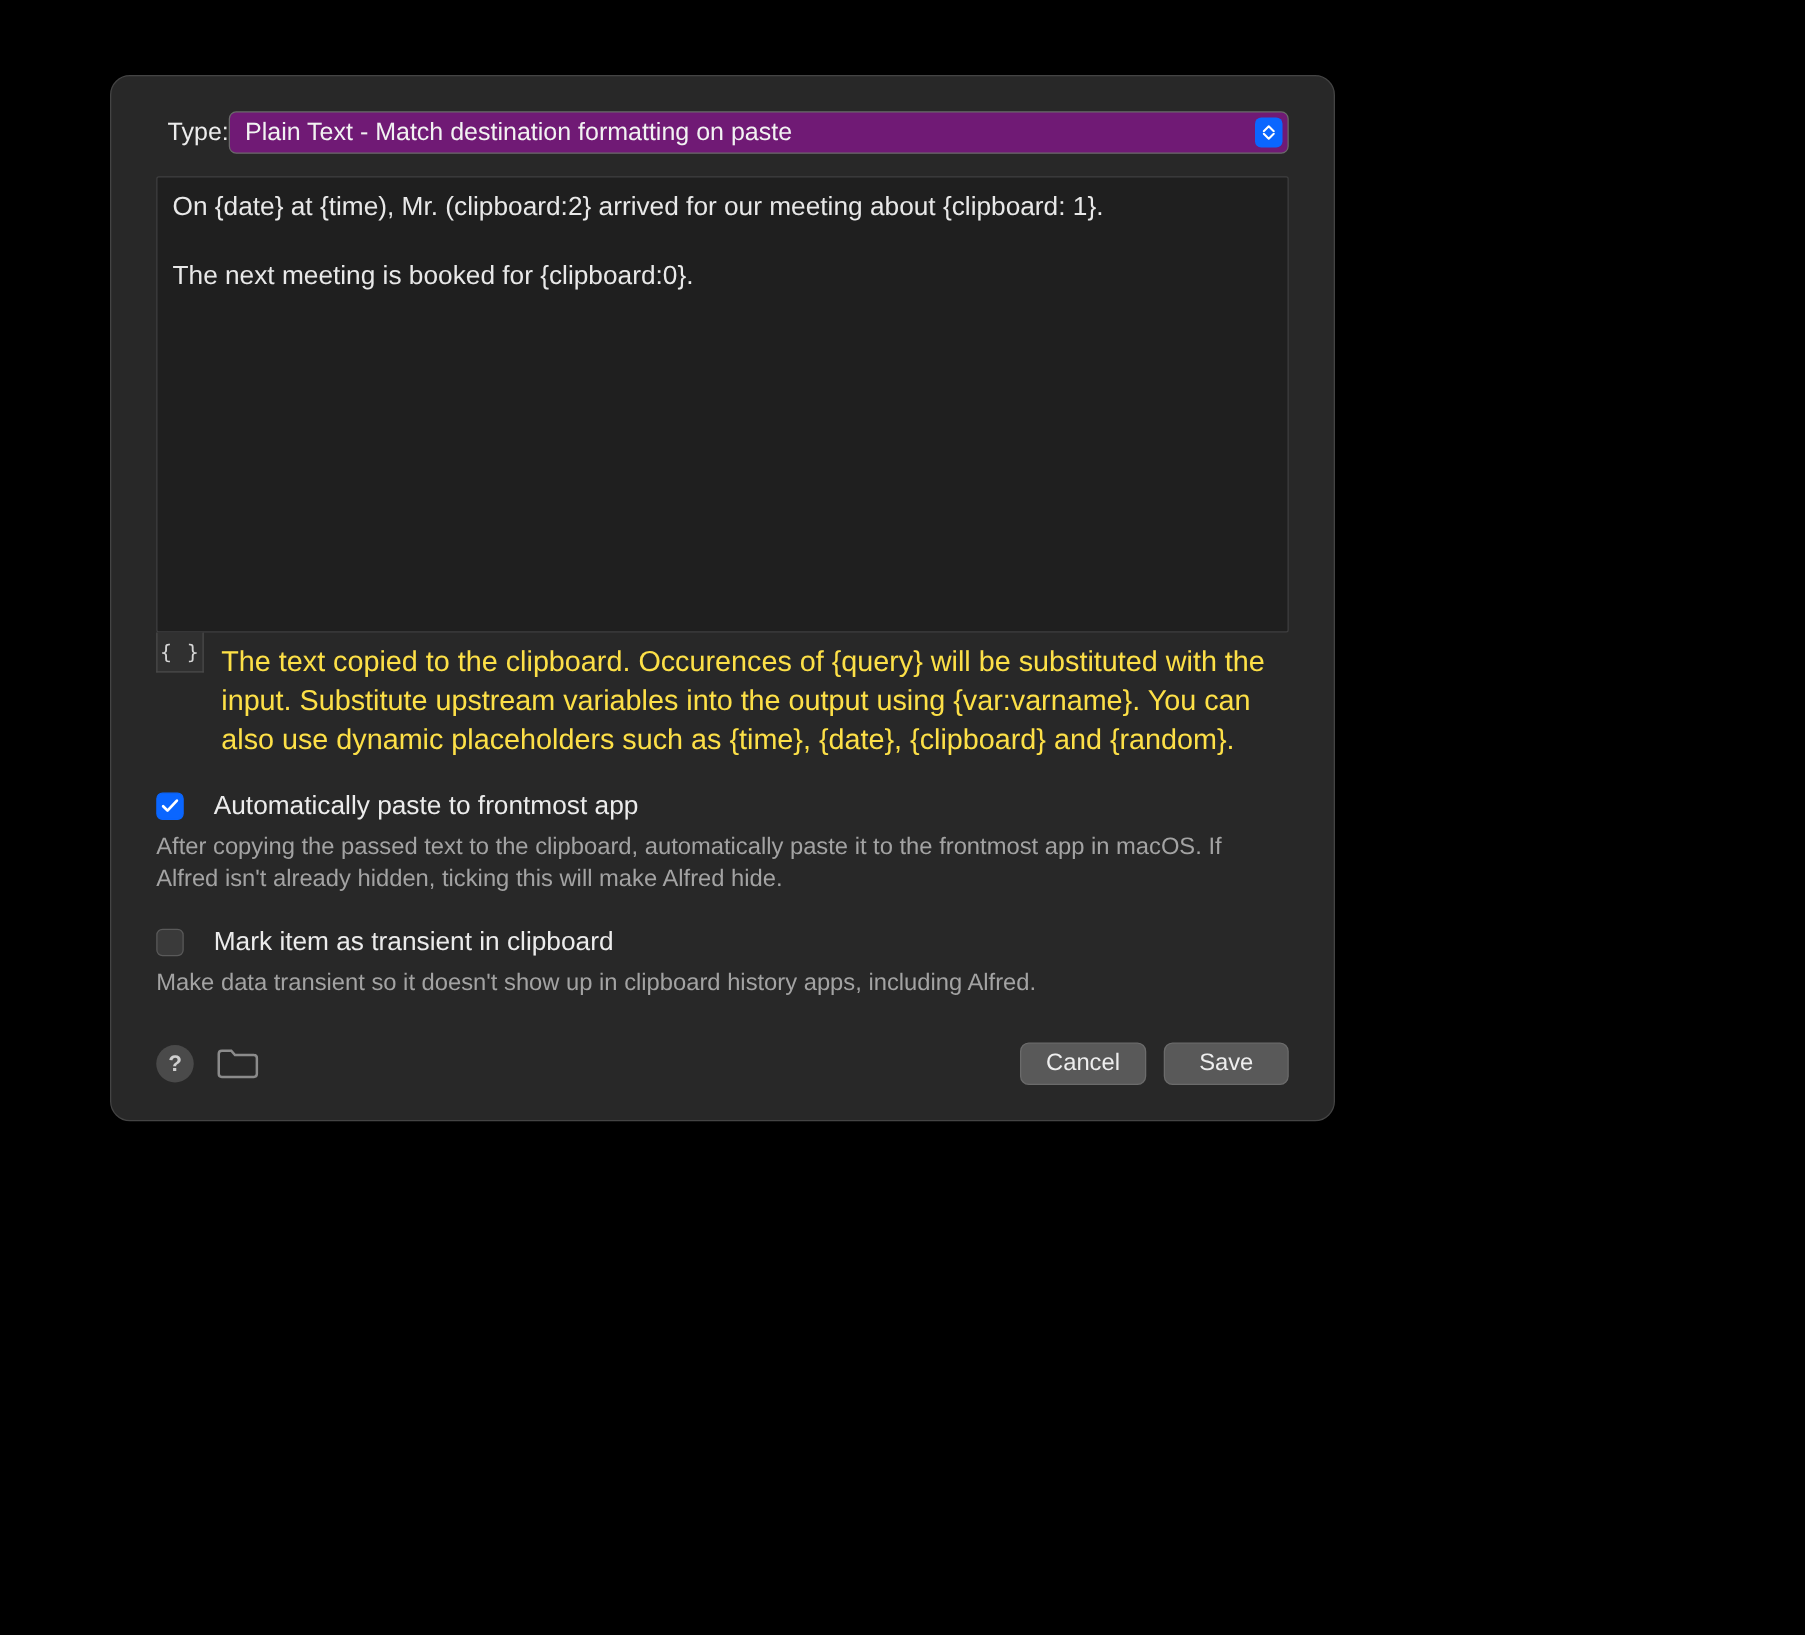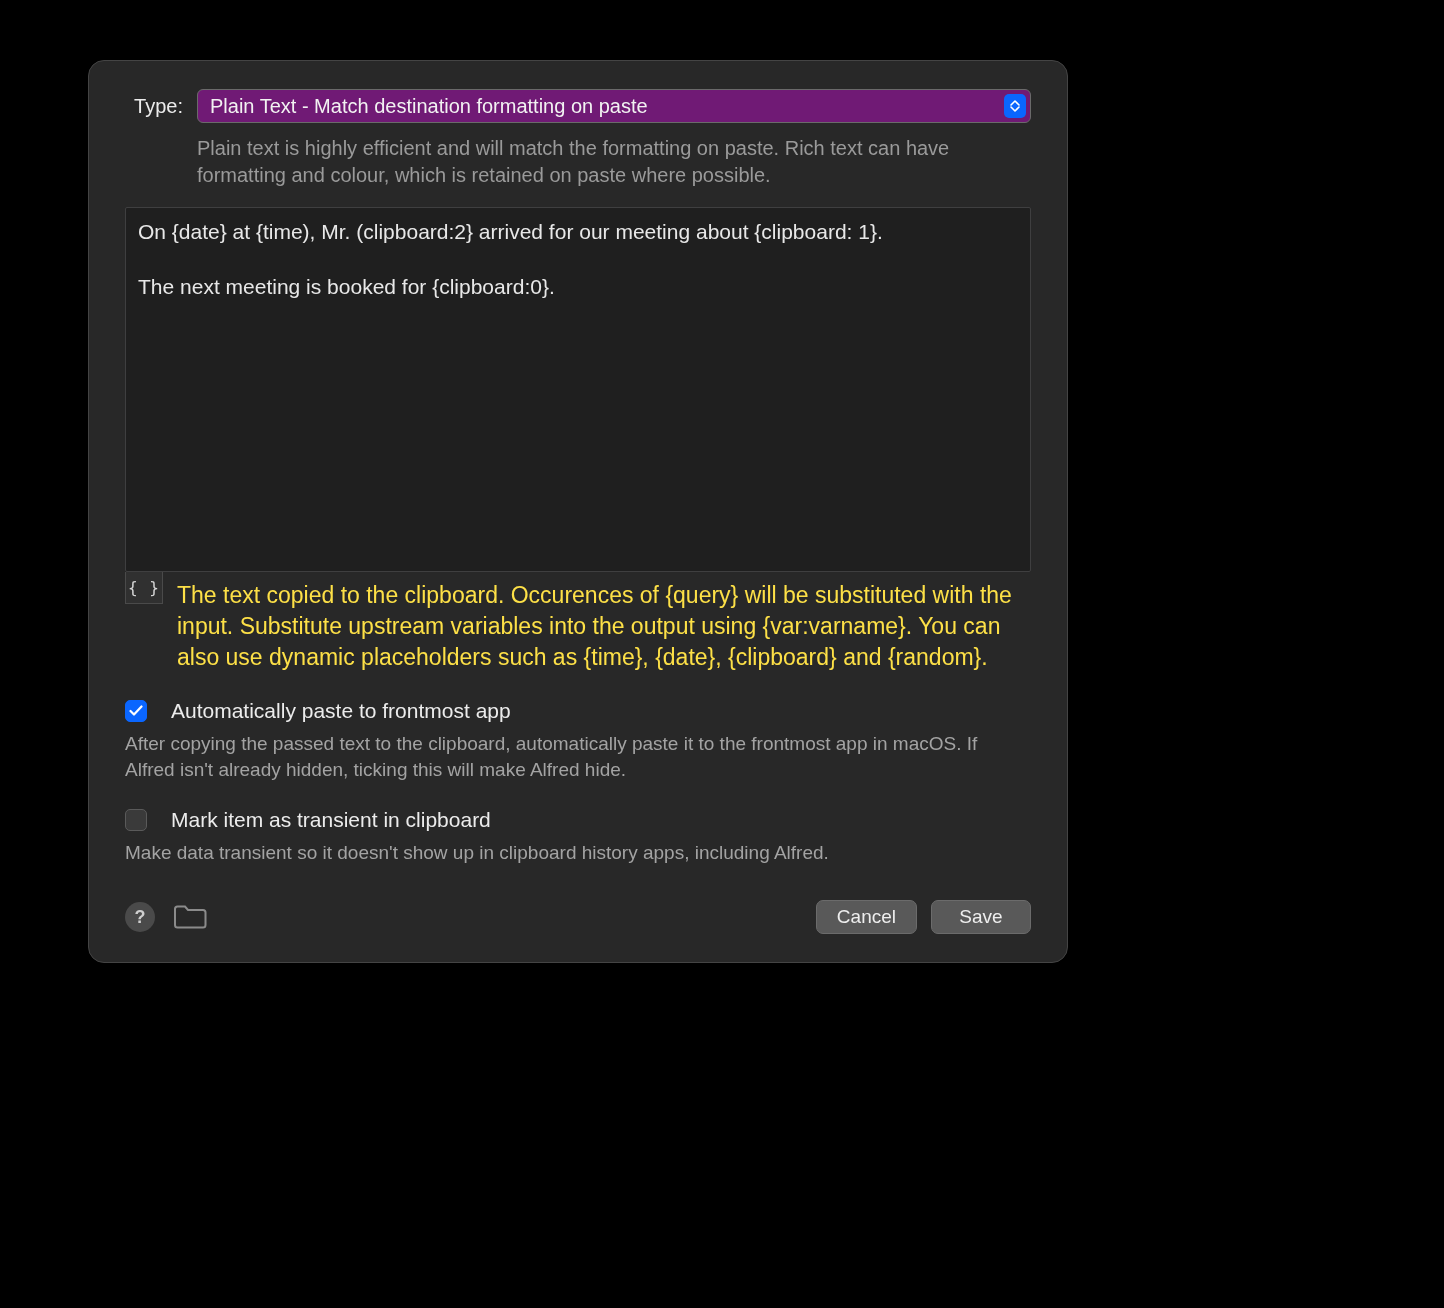--- a/index.html
+++ b/index.html
@@ -18,21 +18,21 @@
     top: 60px;
     width: 980px;
     background: #282828;
     border: 1px solid #444;
     border-radius: 16px;
     box-shadow: 0 8px 40px rgba(0,0,0,0.7);
     padding: 28px 36px 28px 36px;
   }
 
   
-  .type-row { display: flex; align-items: center; gap: 14px; }
+  .type-row { display: flex; align-items: center; }
   .type-label { color: #ececec; font-size: 20px; width: 58px; text-align: right; }
   .type-select {
     flex: 1;
     height: 34px;
     background: #701a75;
     border: 1px solid #6a6a6a;
     border-radius: 6px;
     display: flex;
     align-items: center;
     padding: 0 12px;
@@ -172,21 +172,20 @@
       <span class="select-updown">
         <svg width="10" height="6" viewBox="0 0 10 6">
             <path d="M1 5 L5 1 L9 5" stroke="#fff" stroke-width="1.6" fill="none" stroke-linecap="round" stroke-linejoin="round"></path>
           </svg>
         <svg width="10" height="6" viewBox="0 0 10 6">
             <path d="M1 1 L5 5 L9 1" stroke="#fff" stroke-width="1.6" fill="none" stroke-linecap="round" stroke-linejoin="round"></path>
           </svg>
       </span>
     </div>
   </div>
-  <div class="type-desc">Plain text is highly efficient and will match the formatting on paste. Rich text can have formatting and colour, which is retained on paste where possible.</div>
 
   <div class="snippet-box" contenteditable="true" style="">On {date} at {time), Mr. (clipboard:2} arrived for our meeting about {clipboard: 1}.
 
 The next meeting is booked for {clipboard:0}.</div>
 
   <div class="below-text-row">
     <div class="braces-btn">
       <span>{ }</span>
     </div>
     <div class="clip-help">The text copied to the clipboard. Occurences of {query} will be substituted with the input. Substitute upstream variables into the output using {var:varname}. You can also use dynamic placeholders such as {time}, {date}, {clipboard} and {random}.</div>

